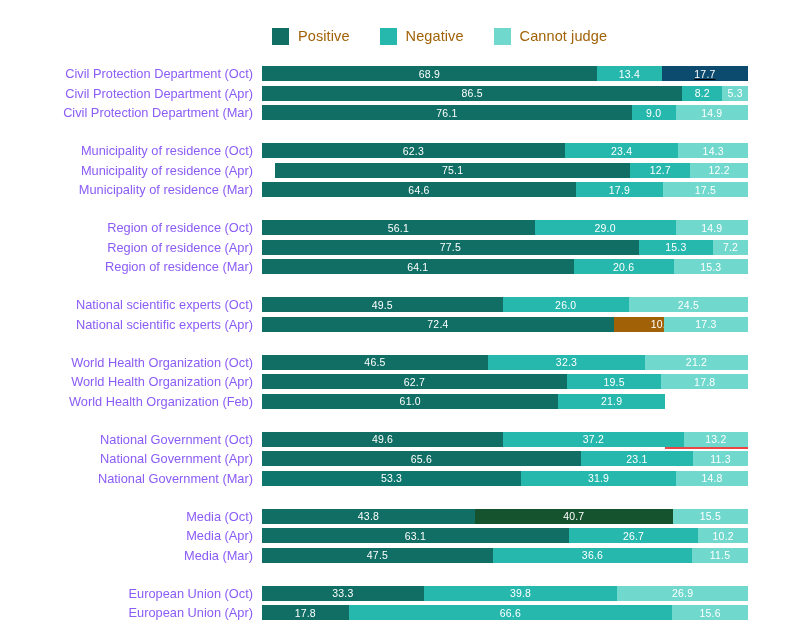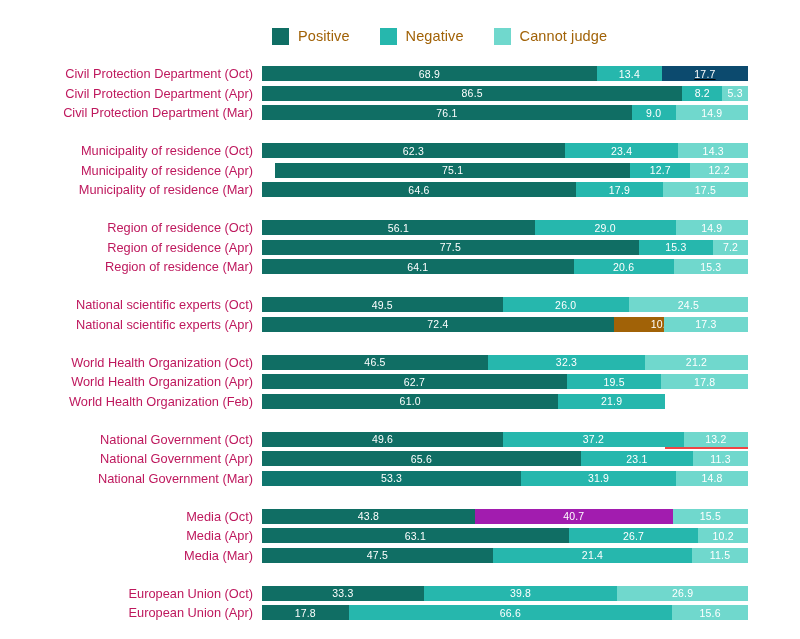--- a/index.html
+++ b/index.html
@@ -31,21 +31,21 @@
     display: flex;
     align-items: center;
     margin-bottom: 4.5px;
   }
   .row:last-child { margin-bottom: 0; }
   .row-label {
     width: 262px;
     padding-right: 9px;
     text-align: right;
     font-size: 12.8px;
-    color: #be185d;
+    color: #8b5cf6;
     white-space: nowrap;
     flex: none;
   }
   .track {
     flex: none;
     width: 486px;
     height: 15px;
     display: flex;
   }
   .seg {
@@ -333,21 +333,21 @@
           </div>
         </div>
       </div>
       <div class="group">
         <div class="row">
           <span class="row-label">Media (Oct)</span>
           <div class="track">
             <div class="seg" style="width: 43.8%; background: rgb(16, 110, 100);">
               <span class="seg-val">43.8</span>
             </div>
-            <div class="seg" style="width: 40.7%; background: #a21caf;">
+            <div class="seg" style="width: 40.7%; background: #14532d;">
               <span class="seg-val">40.7</span>
             </div>
             <div class="seg" style="width: 15.5%; background: rgb(112, 216, 205);">
               <span class="seg-val">15.5</span>
             </div>
           </div>
         </div>
         <div class="row">
           <span class="row-label">Media (Apr)</span>
           <div class="track">
@@ -362,21 +362,21 @@
             </div>
           </div>
         </div>
         <div class="row">
           <span class="row-label">Media (Mar)</span>
           <div class="track">
             <div class="seg" style="width: 47.5%; background: rgb(16, 110, 100);">
               <span class="seg-val">47.5</span>
             </div>
             <div class="seg" style="width: 41%; background: rgb(38, 183, 173);">
-              <span class="seg-val">21.4</span>
+              <span class="seg-val">36.6</span>
             </div>
             <div class="seg" style="width: 11.5%; background: rgb(112, 216, 205);">
               <span class="seg-val">11.5</span>
             </div>
           </div>
         </div>
       </div>
       <div class="group">
         <div class="row">
           <span class="row-label">European Union (Oct)</span>

